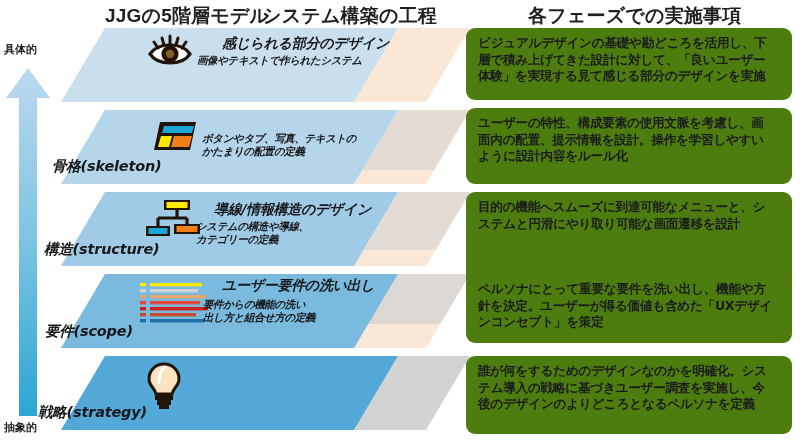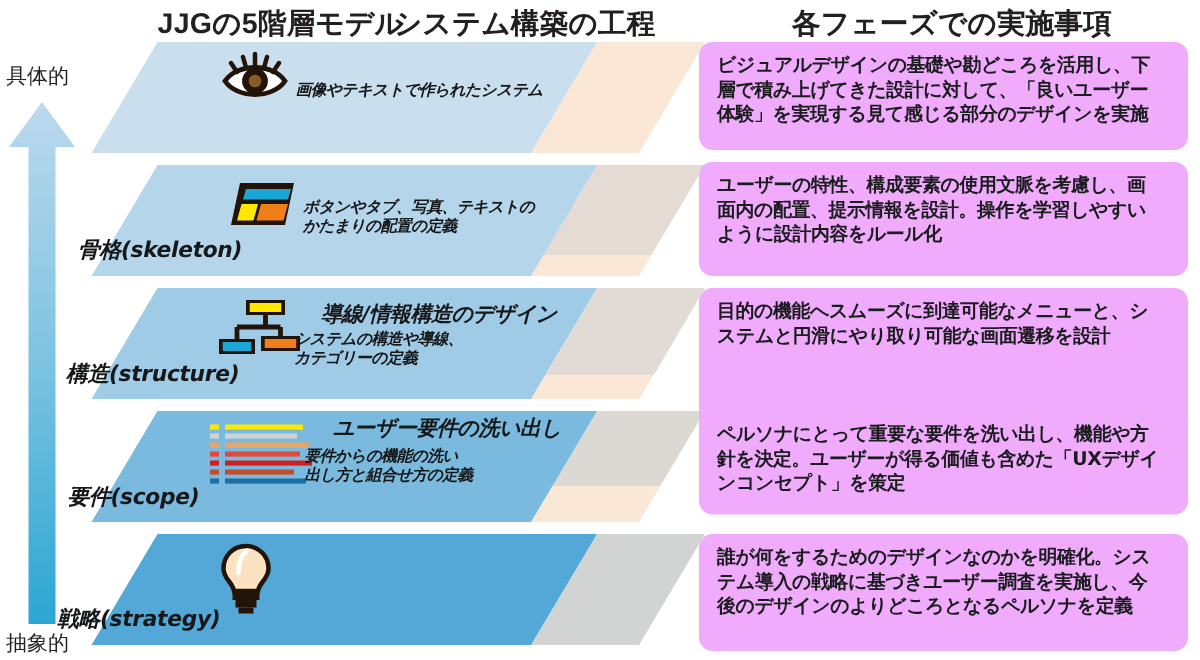--- a/index.html
+++ b/index.html
@@ -19,21 +19,21 @@
     white-space:nowrap;letter-spacing:.2px;
   }
   #hdr-model{left:105px;}
   #hdr-process{left:262px;}
   #hdr-actions{left:528px;}
 
   
   #axis{position:absolute;left:0;top:20px;width:70px;height:420px;}
   .axis-label{
     position:absolute;left:4px;
-    font-size:14px;font-weight:normal;color:#231f20;white-space:nowrap;
+    font-size:11px;font-weight:bold;color:#231f20;white-space:nowrap;
   }
   #axis-top{top:22px;}
   #axis-bottom{top:400px;}
   #axis-arrow{position:absolute;left:6px;top:48px;width:44px;height:348px;}
 
   
   #layers{position:absolute;left:0;top:0;width:470px;height:440px;}
   .layer-text{
     position:absolute;color:#17181a;white-space:nowrap;
     font-family:"DejaVu Sans","Liberation Sans",sans-serif;
@@ -47,21 +47,21 @@
     letter-spacing:-0.3px;
   }
   .layer-sub{
     font-size:10.5px;font-style:italic;font-weight:bold;
     letter-spacing:-0.4px;line-height:12.5px;white-space:pre-line;
   }
 
   
   .card{
     position:absolute;left:466px;width:326px;
-    background:#f0abfc;border-radius:9px;
+    background:#4d7c0f;border-radius:9px;
     box-sizing:border-box;padding:7px 11px 7px 12px;
   }
   .card p{
     margin:0;font-size:12.6px;line-height:16.6px;
     color:#1b1c1e;font-weight:bold;letter-spacing:-0.25px;
     font-family:"DejaVu Sans","Liberation Sans",sans-serif;
     white-space:pre-line;
   }
   #card-0{top:28px;height:72px;}
   #card-1{top:108px;height:76px;}
@@ -166,20 +166,21 @@
 
     <g transform="translate(146,362)">
       <path d="M18,2 C27,2 33,9 33,17 C33,24 27,26 26,32 L10,32 C9,26 3,24 3,17 C3,9 9,2 18,2 Z" fill="#fbe3c2" stroke="#231409" stroke-width="3"></path>
       <path d="M13,20 C13,12 16,7 19,5" stroke="#ffffff" stroke-width="3" fill="none" stroke-linecap="round"></path>
       <rect x="9" y="32" width="18" height="6" fill="#231409"></rect>
       <rect x="11" y="38" width="14" height="5" fill="#231409"></rect>
       <rect x="13" y="43" width="10" height="4" fill="#231409"></rect>
     </g>
   </svg>
 
+  <div class="layer-text layer-title" style="left:222px;top:35px;">感じられる部分のデザイン</div>
   <div class="layer-text layer-sub" style="left:197px;top:54px;">画像やテキストで作られたシステム</div>
 
   <div class="layer-text layer-sub" style="left:202px;top:132px;">ボタンやタブ、写真、テキストの
 かたまりの配置の定義</div>
   <div class="layer-text layer-name" style="left:52px;top:157px;">骨格(skeleton)</div>
 
   <div class="layer-text layer-title" style="left:214px;top:201px;">導線/情報構造のデザイン</div>
   <div class="layer-text layer-sub" style="left:196px;top:220px;">システムの構造や導線、
 カテゴリーの定義</div>
   <div class="layer-text layer-name" style="left:44px;top:240px;">構造(structure)</div>

